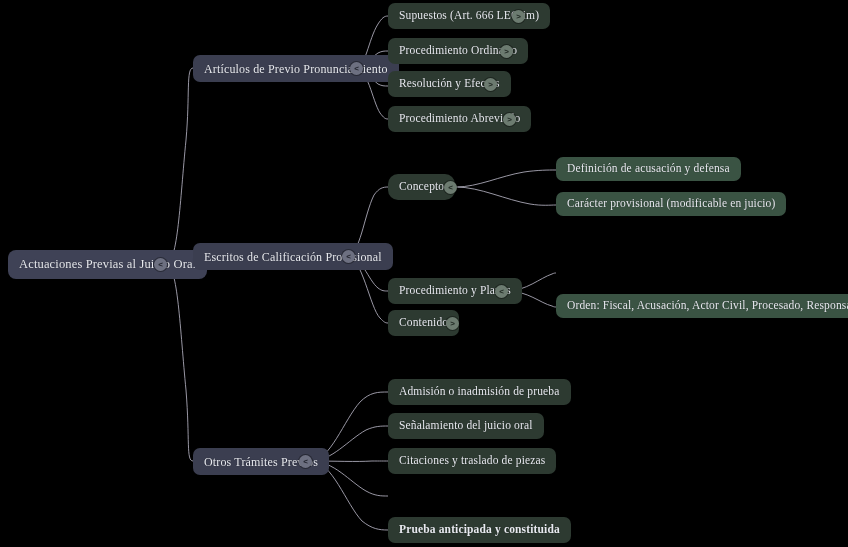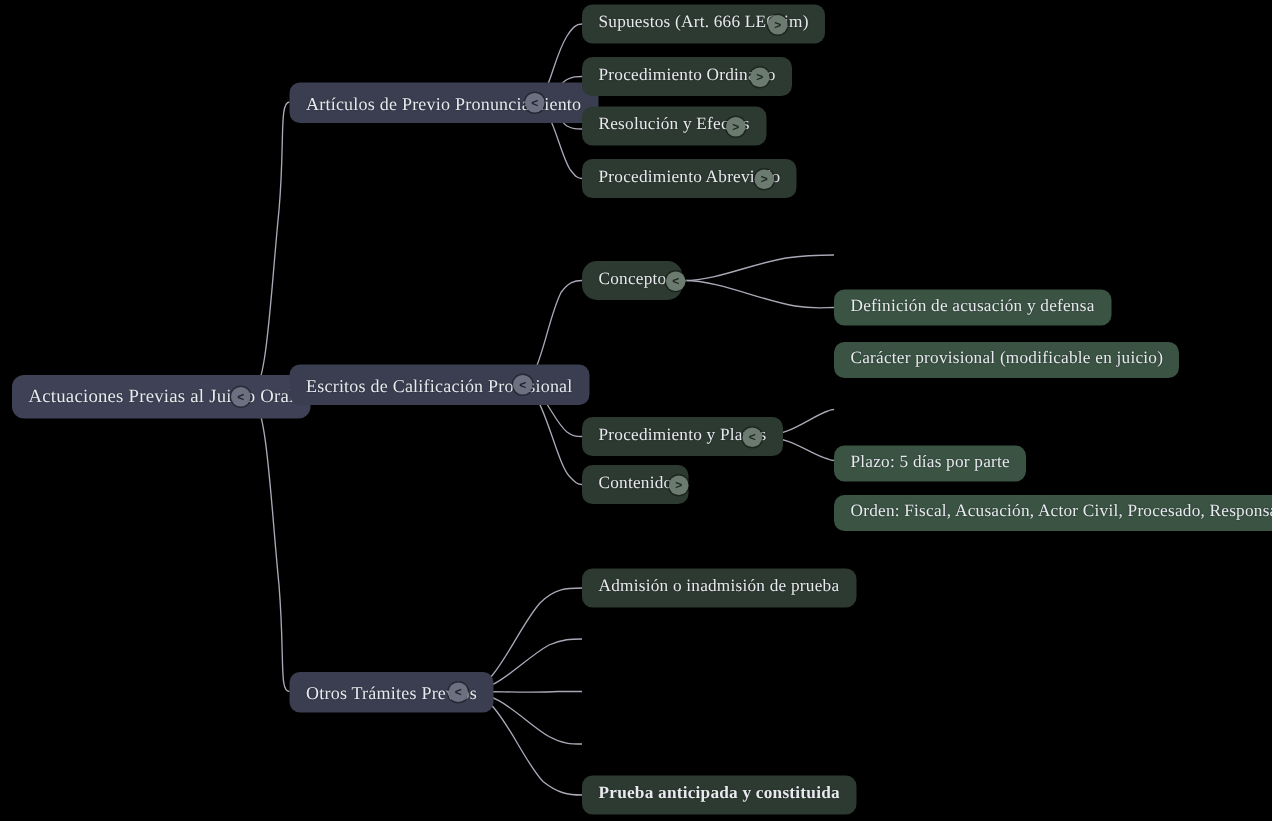--- a/index.html
+++ b/index.html
@@ -18,21 +18,21 @@
     color:#e8eaf0;
     letter-spacing:.15px;
     white-space:nowrap;
     padding:0 11px;
     line-height:1;
     text-shadow:0 0 1px rgba(0,0,0,.55);
   }
   .lvl0{background:#3f4256;font-size:12.5px;height:29px;border-radius:8px;}
   .lvl1{background:#3b3e50;font-size:12px;height:27px;}
   .lvl2{background:#2d3a31;font-size:11.5px;height:26px;}
-  .lvl3{background:#3a5343;font-size:11.5px;height:24px;margin-top:36px;}
+  .lvl3{background:#3a5343;font-size:11.5px;height:24px;}
 
   .toggle{
     position:absolute;
     width:13px;height:13px;border-radius:50%;
     background:#6d7081;
     display:flex;align-items:center;justify-content:center;
     font-family:"Liberation Sans","DejaVu Sans",sans-serif;
     font-size:8px;font-weight:bold;color:#20222c;
     line-height:1;
     box-shadow:0 0 0 1px rgba(0,0,0,.35);
@@ -120,37 +120,40 @@
   </div>
   <div class="node lvl3" style="left:556px;top:192px;">
     <span>Carácter provisional (modificable en juicio)</span>
   </div>
 
   <div class="node lvl2" style="left:388px;top:278px;">
     <span>Procedimiento y Plazos</span>
   </div>
   <div class="toggle green" style="left:495px;top:285px;">&lt;</div>
 
-  <div class="node lvl3" style="left:556px;top:261px;">
-    <span>Plazo: 5 días por parte</span>
-  </div>
   <div class="node lvl3" style="left:556px;top:294px;">
     <span>Orden: Fiscal, Acusación, Actor Civil, Procesado, Responsable Civil</span>
   </div>
 
   <div class="node lvl2" style="left:388px;top:310px;">
     <span>Contenido</span>
   </div>
   <div class="toggle green" style="left:446px;top:317px;">&gt;</div>
 
   <div class="node lvl1" style="left:193px;top:448px;">
     <span>Otros Trámites Previos</span>
   </div>
   <div class="toggle" style="left:299px;top:455px;">&lt;</div>
 
   <div class="node lvl2" style="left:388px;top:379px;">
     <span>Admisión o inadmisión de prueba</span>
   </div>
+  <div class="node lvl2" style="left:388px;top:413px;">
+    <span>Señalamiento del juicio oral</span>
+  </div>
+  <div class="node lvl2" style="left:388px;top:448px;">
+    <span>Citaciones y traslado de piezas</span>
+  </div>
   <div class="node lvl2" style="left:388px;top:517px;font-weight:bold;">
     <span>Prueba anticipada y constituida</span>
   </div>
 
 </div>
 
 </body></html>

